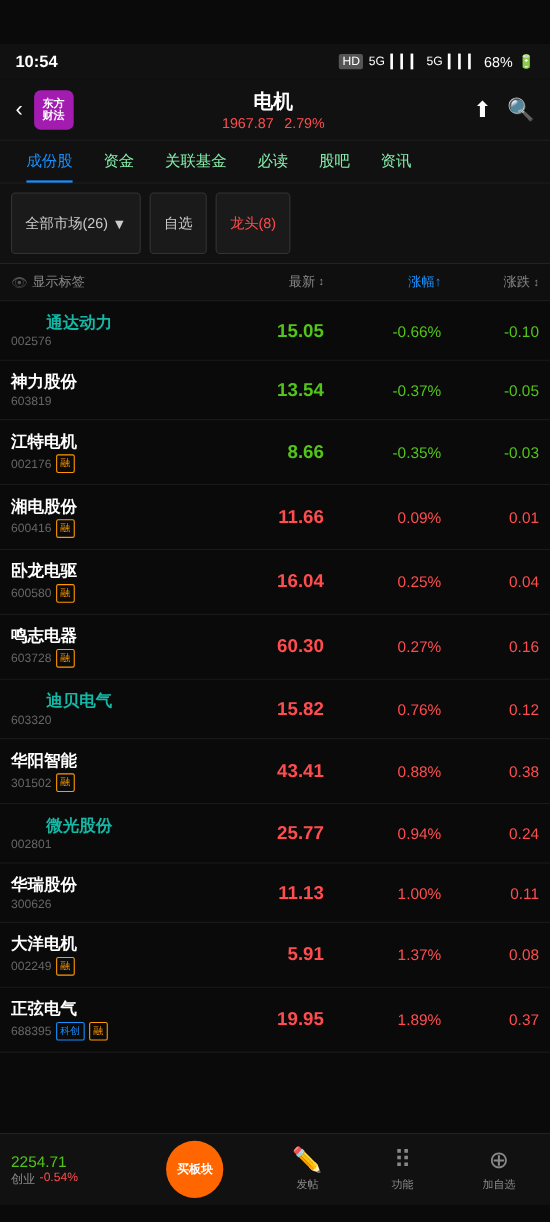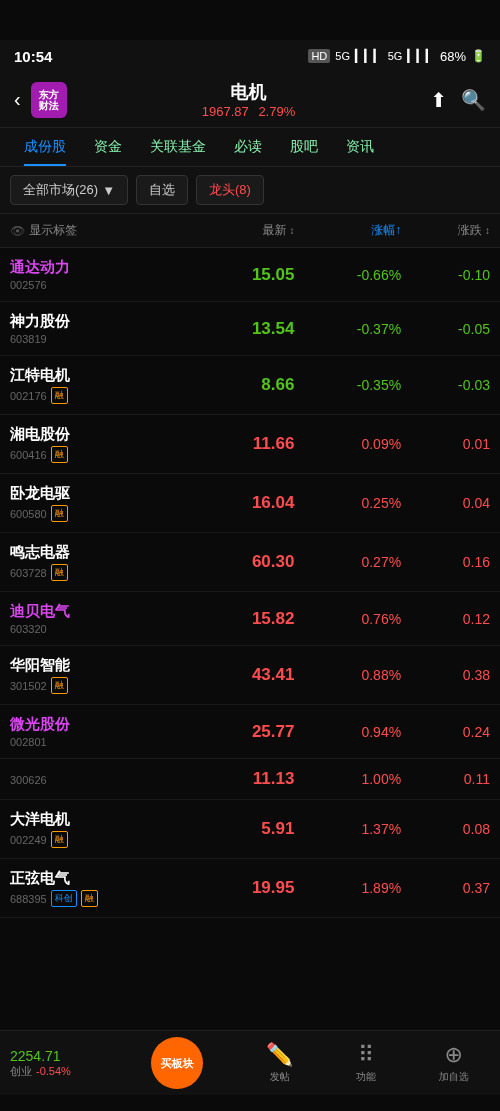--- a/index.html
+++ b/index.html
@@ -123,21 +123,21 @@
       align-items: center;
       padding: 8px 10px;
       gap: 8px;
       border-bottom: 1px solid #222;
       overflow-x: auto;
     }
     .filter-btn {
       display: flex;
       align-items: center;
       gap: 4px;
-      padding: 5px 12px;
+      padding: 18px 12px;
       border: 1px solid #333;
       border-radius: 4px;
       font-size: 13px;
       color: #ccc;
       cursor: pointer;
       white-space: nowrap;
       background: #1a1a1a;
     }
     .filter-btn.highlight {
       color: #ff4d4f;
@@ -193,21 +193,21 @@
       align-items: center;
       padding: 10px 10px;
       border-bottom: 1px solid #1a1a1a;
       cursor: pointer;
     }
     .stock-info { flex: 2; }
     .stock-name {
       font-size: 15px;
       font-weight: 600;
     }
-    .stock-name.yellow { color: #d946ef; }
+    .stock-name.yellow { color: #14b8a6; margin-left: 32px; }
     .stock-name.white { color: #fff; }
     .stock-code-line {
       display: flex;
       align-items: center;
       gap: 4px;
       margin-top: 2px;
     }
     .stock-code {
       font-size: 11px;
       color: #666;
@@ -484,20 +484,21 @@
         <span class="stock-code">002801</span>
 
       </div>
     </div>
     <div class="stock-price red">25.77</div>
     <div class="stock-change red">0.94%</div>
     <div class="stock-chg red">0.24</div>
   </div>
     <div class="stock-row">
     <div class="stock-info">
+      <div class="stock-name white">华瑞股份</div>
       <div class="stock-code-line">
         <span class="stock-code">300626</span>
 
       </div>
     </div>
     <div class="stock-price red">11.13</div>
     <div class="stock-change red">1.00%</div>
     <div class="stock-chg red">0.11</div>
   </div>
     <div class="stock-row">

